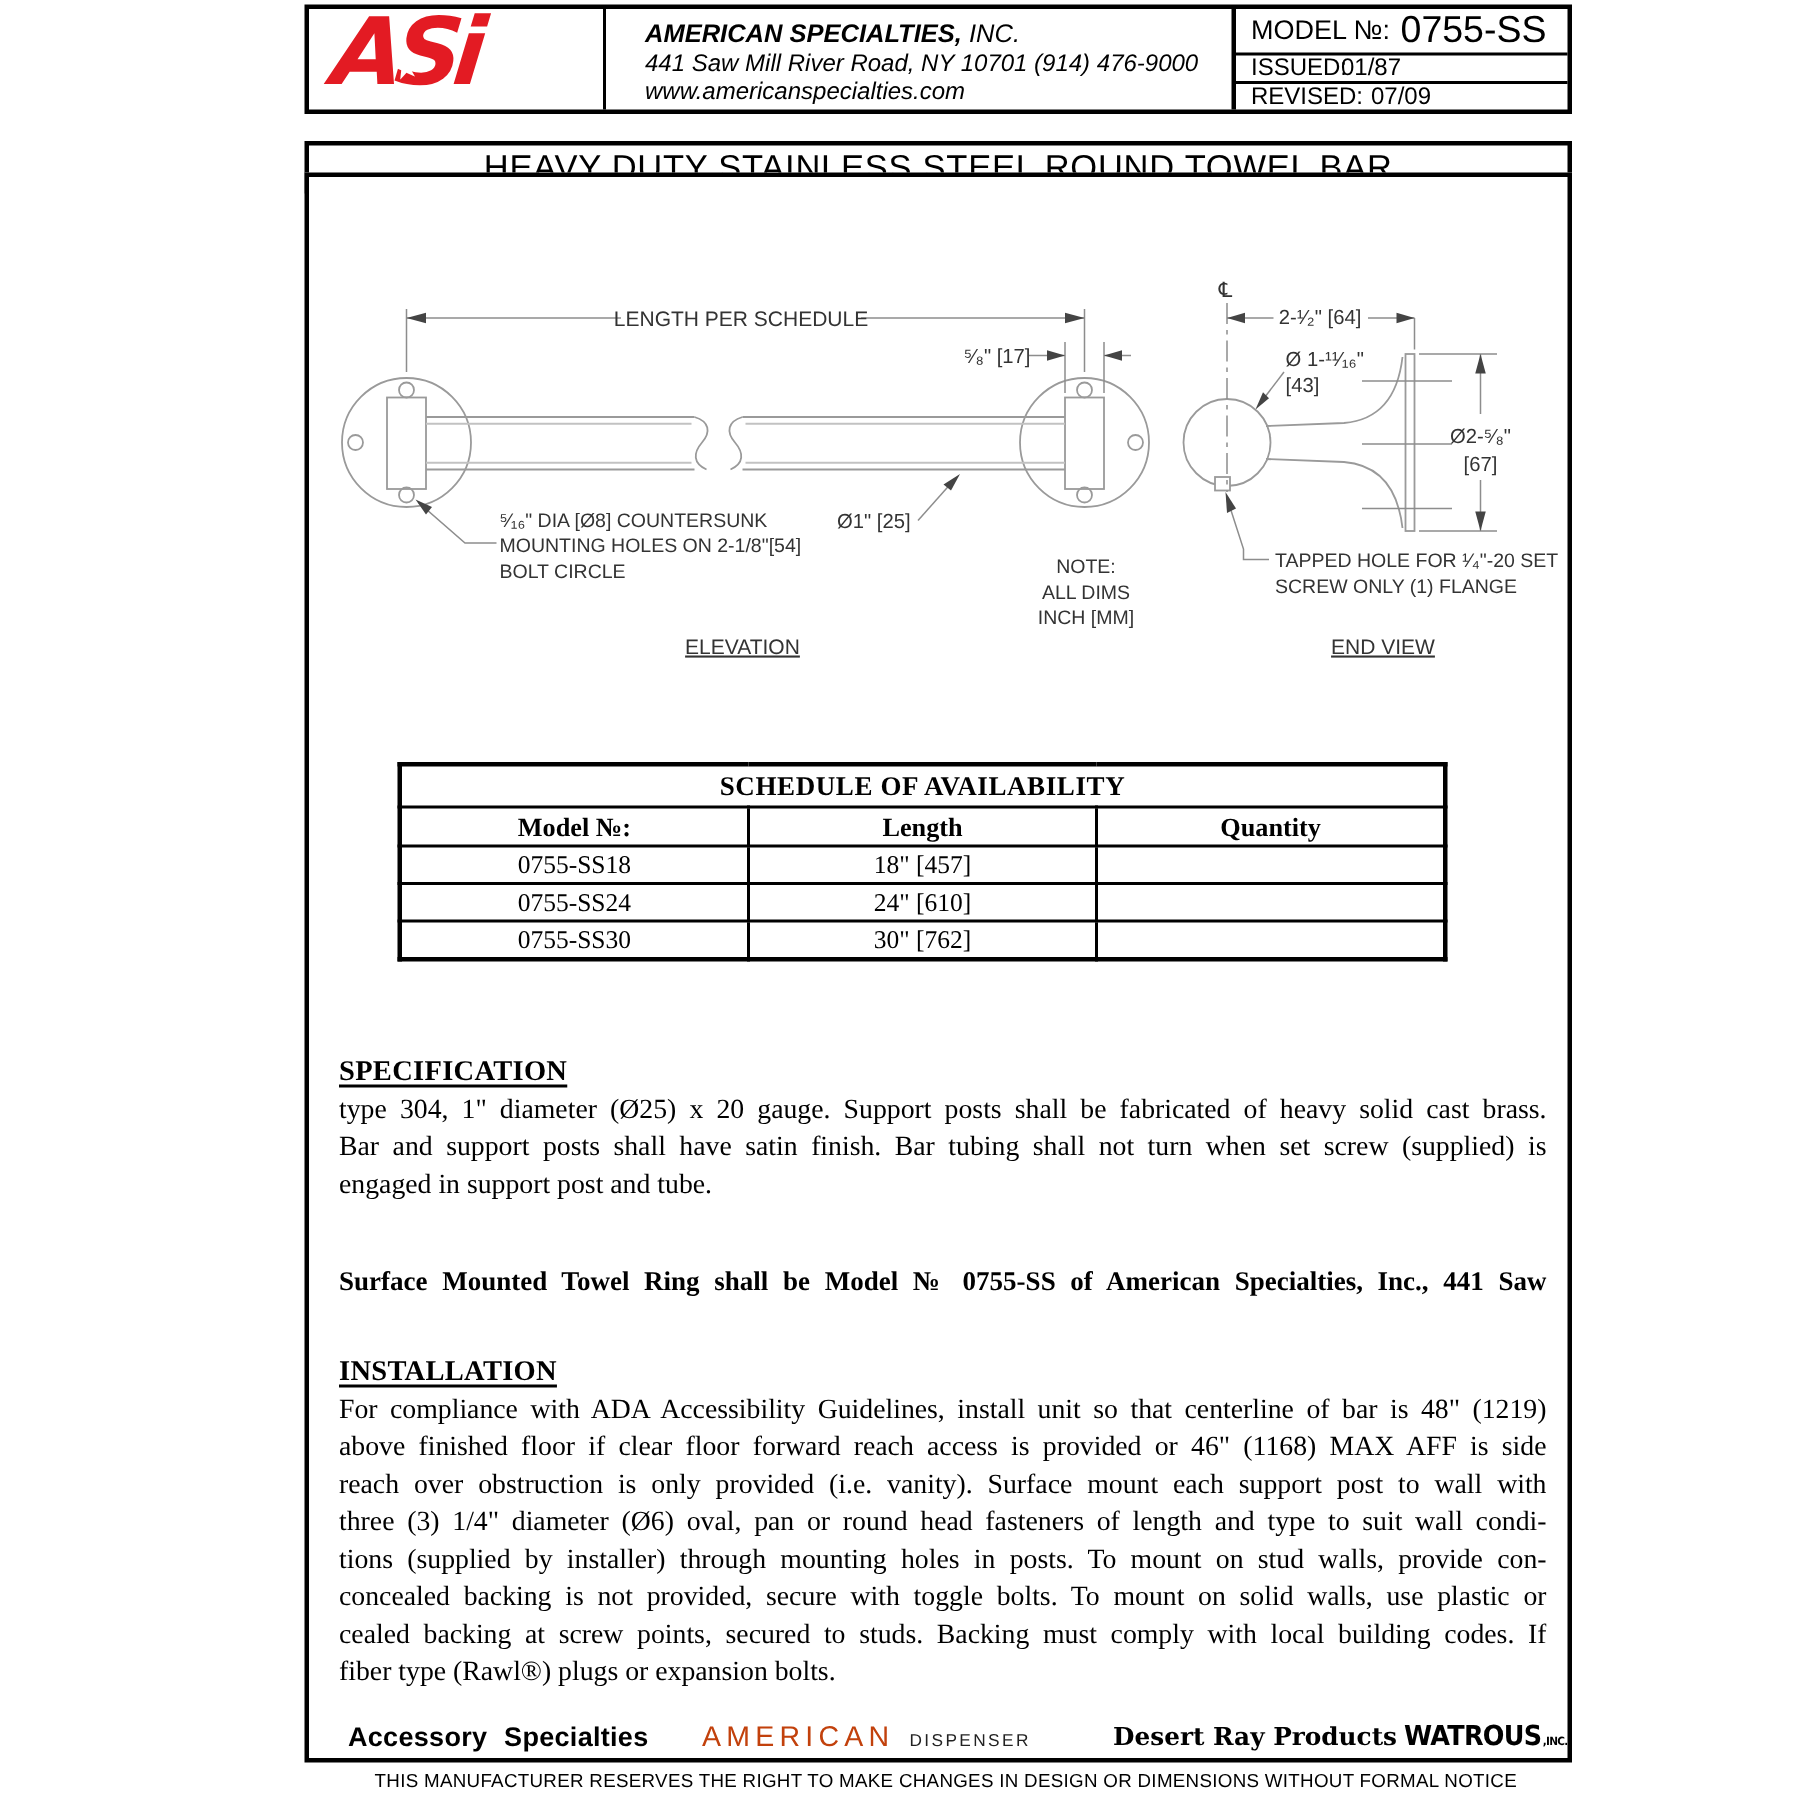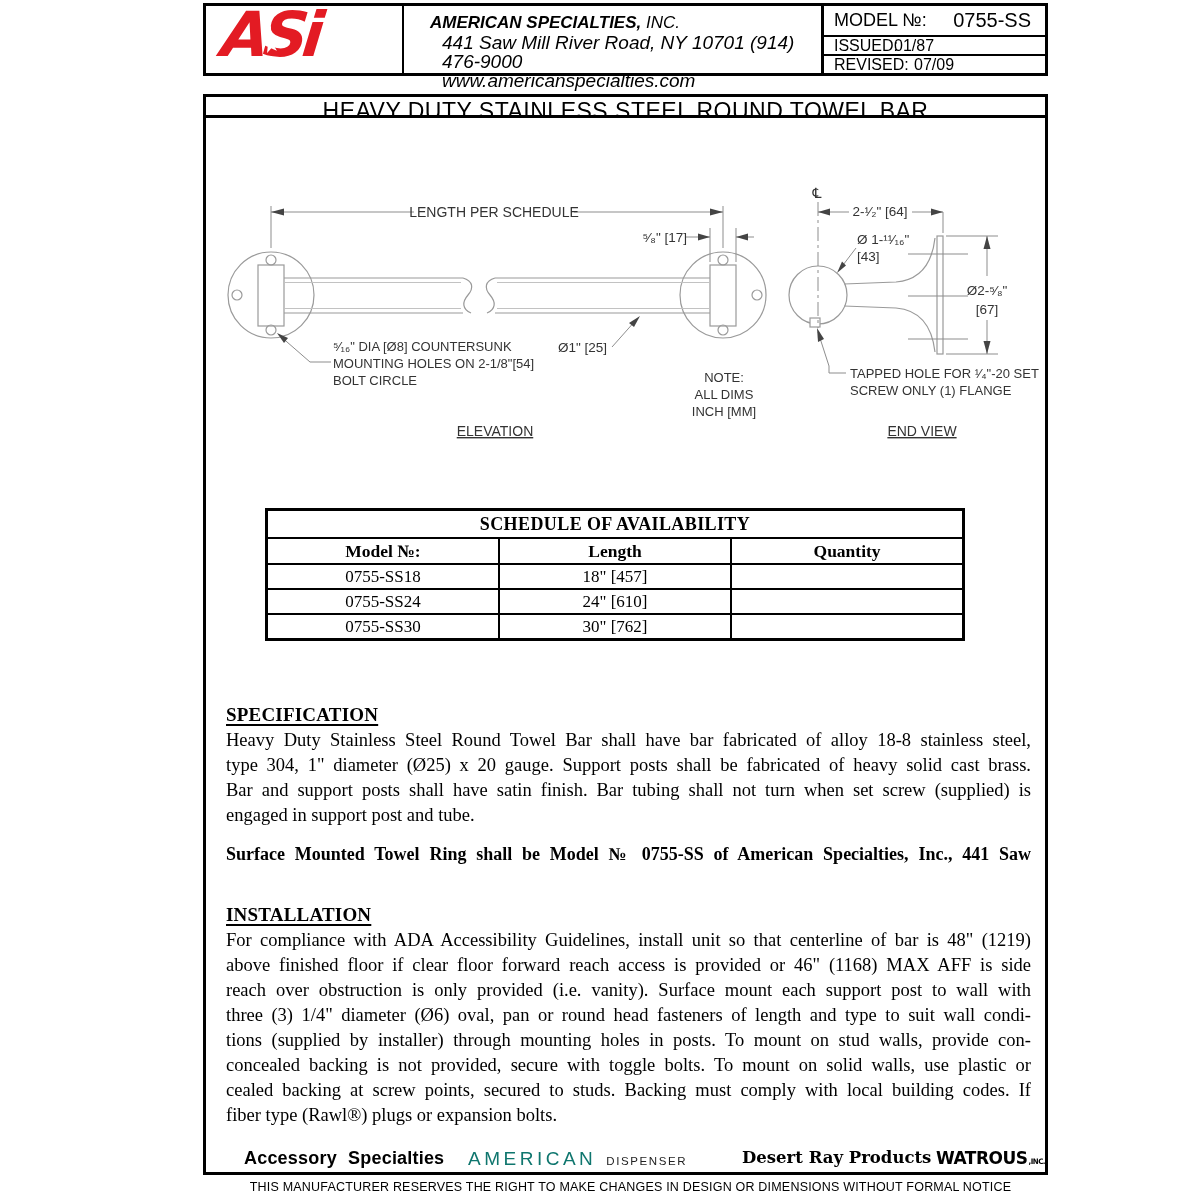--- a/index.html
+++ b/index.html
@@ -12,25 +12,25 @@
   .logo-cell { width:196px; border-right:2px solid #000; position:relative; overflow:hidden; }
   .logo-text { position:absolute; left:16px; top:-7px;
                font-family:"DejaVu Sans",sans-serif; font-weight:800; font-style:italic;
                font-size:62px; line-height:72px; letter-spacing:-6px;
                transform:skewX(-6deg); color:#e31b23; }
   .logo-star { position:absolute; left:55px; top:27px; color:#fff; font-size:21px;
                transform:rotate(-12deg); z-index:2; }
   .info-cell { flex:1; padding:7px 0 0 26px; font-style:italic; }
   .company  { font-weight:bold; font-size:17px; line-height:20px; }
   .company .suffix { font-weight:normal; }
-  .info-line { font-size:19px; line-height:19px;margin-left:12px; }
+  .info-line { font-size:16px; line-height:19px; }
   .model-cell { width:221px; border-left:3px solid #000; display:flex; flex-direction:column; }
   .model-row { flex:1; display:flex; align-items:center; padding:0 10px; border-bottom:2px solid #000; }
   .model-label { font-size:18px; }
-  .model-value { font-size:20px; margin-left:auto; margin-right:4px; }
+  .model-value { font-size:25px; margin-left:auto; margin-right:4px; }
   .rev-row { height:17px; display:flex; align-items:center; padding:0 10px;
              border-bottom:2px solid #000; font-size:16px; }
   .rev-row:last-child { border-bottom:none;gap:20px; }
   .rev-label { width:60px; }
 
   
   .title-box { left:203px; top:78px; width:845px; height:35px; display:flex;
                align-items:center; justify-content:center; font-size:23px; letter-spacing:.5px;margin-top:16px; }
 
   
@@ -51,23 +51,23 @@
                  font-size:19px; font-weight:bold; letter-spacing:.2px;
                  text-decoration:underline; text-decoration-thickness:2px; text-underline-offset:3px; }
   .para { position:absolute; left:20px; width:805px; }
   .jl { font-family:"Liberation Serif","DejaVu Serif",serif; font-size:18.5px; line-height:25px;
         height:25px; text-align:justify; text-align-last:justify; white-space:nowrap; overflow:hidden; }
   .jl-end { text-align-last:left; }
   .bold-note .jl { font-weight:bold; font-size:18px; }
 
   
   .brand { position:absolute; top:1030px; white-space:nowrap; }
-  .brand-accessory { left:26px; font-weight:bold; font-size:18px; word-spacing:6px; letter-spacing:.2px;margin-left:12px; }
+  .brand-accessory { left:26px; font-weight:bold; font-size:18px; word-spacing:6px; letter-spacing:.2px; }
   .brand-americandisp { left:262px; }
-  .brand-american { font-size:19px; letter-spacing:3.5px; color:#0f766e; }
+  .brand-american { font-size:19px; letter-spacing:3.5px; color:#c2410c; }
   .brand-dispenser { font-size:11.5px; letter-spacing:1.6px; margin-left:10px; color:#222; }
   .brand-desert { left:536px; font-family:"DejaVu Serif",serif; font-weight:bold; font-size:16.5px; }
   .brand-watrous { left:730px; font-family:"DejaVu Sans",sans-serif; font-weight:900;
                    font-size:17px; letter-spacing:-.5px; transform:scaleY(1.08); }
   .watrous-suffix { font-size:7px; font-weight:700; margin-left:1px; }
 
   .notice { position:absolute; left:208px; top:1180px; width:845px; text-align:center;
             font-size:12.5px; letter-spacing:.2px; }
 </style>
 </head>
@@ -232,21 +232,20 @@
     <tr>
       <td class="t-c">0755-SS30</td>
       <td class="t-c">30" [762]</td>
       <td class="t-c"></td>
     </tr>
   </tbody>
     </table>
 
   <div class="sec-heading" style="top:586px">SPECIFICATION</div>
   <div class="para" style="top:610px">
-    <div class="jl">Heavy Duty Stainless Steel Round Towel Bar shall have bar fabricated of alloy 18-8 stainless steel,</div>
     <div class="jl">type 304, 1" diameter (Ø25) x 20 gauge.  Support posts shall be fabricated of heavy solid cast brass.</div>
     <div class="jl">Bar and support posts shall have satin finish.  Bar tubing shall not turn when set screw (supplied) is</div>
     <div class="jl jl-end">engaged in support post and tube.</div>
   </div>
 
   <div class="para bold-note" style="top:724px">
     <div class="jl">Surface Mounted Towel Ring shall be Model № 0755-SS of American Specialties, Inc., 441 Saw</div>
   </div>
 
   <div class="sec-heading" style="top:786px">INSTALLATION</div>

